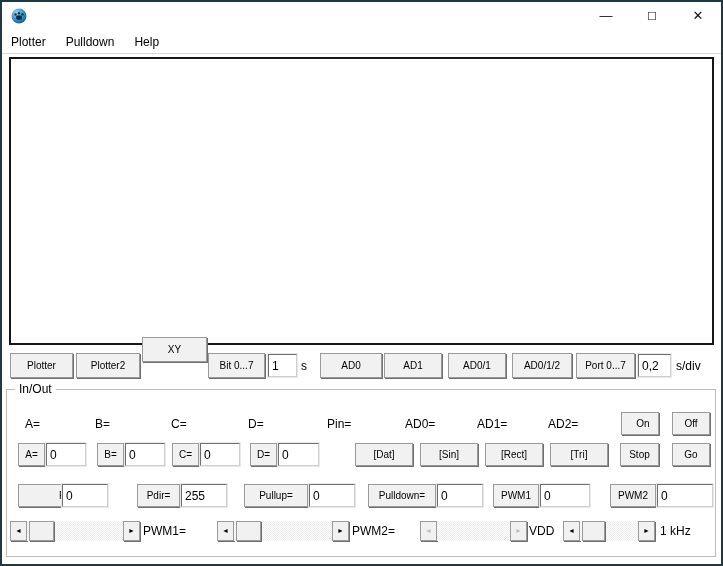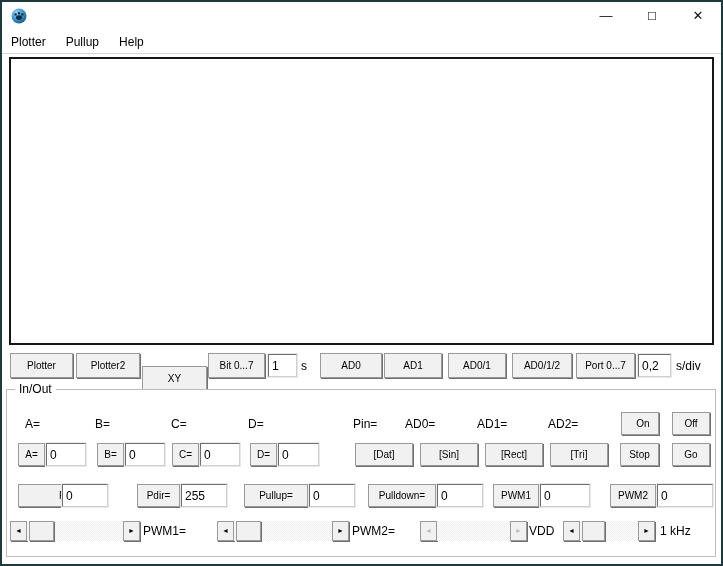--- a/index.html
+++ b/index.html
@@ -82,50 +82,50 @@
         <circle cx="11.4" cy="6.4" r="1.2" fill="#0d2b3e"></circle>
       </svg>
     </span>
     <div class="winbtn min">—</div>
     <div class="winbtn max">☐</div>
     <div class="winbtn close">✕</div>
   </div>
 
   <div class="menubar">
     <span class="menu-item">Plotter</span>
-    <span class="menu-item">Pullup</span>
+    <span class="menu-item">Pulldown</span>
     <span class="menu-item">Help</span>
   </div>
 
   <div class="plot"></div>
 
   <div>
     <div class="btn" style="left:8px;top:351px;width:63px;">Plotter</div>
     <div class="btn" style="left:74px;top:351px;width:64px;">Plotter2</div>
-    <div class="btn" style="left:140px;top:364px;width:65px;">XY</div>
+    <div class="btn" style="left:140px;top:335px;width:65px;">XY</div>
     <div class="btn" style="left:206px;top:351px;width:57px;">Bit 0...7</div>
     <input class="tin" style="left: 266px; top: 352px; width: 29px;" value="1">
     <span class="lbl" style="left:299px;top:357px;">s</span>
     <div class="btn" style="left:318px;top:351px;width:62px;">AD0</div>
     <div class="btn" style="left:382px;top:351px;width:58px;">AD1</div>
     <div class="btn" style="left:446px;top:351px;width:58px;">AD0/1</div>
     <div class="btn" style="left:510px;top:351px;width:60px;">AD0/1/2</div>
     <div class="btn" style="left:574px;top:351px;width:59px;">Port 0...7</div>
     <input class="tin" style="left: 636px; top: 352px; width: 33px;" value="0,2">
     <span class="lbl" style="left:674px;top:357px;">s/div</span>
   </div>
 
   <div class="gbox">
     <span class="gbox-legend">In/Out</span>
 
     <span class="lbl" style="left:18px;top:27px;">A=</span>
     <span class="lbl" style="left:88px;top:27px;">B=</span>
     <span class="lbl" style="left:164px;top:27px;">C=</span>
     <span class="lbl" style="left:241px;top:27px;">D=</span>
-    <span class="lbl" style="left:346px;top:27px;">Pin=</span>
+    <span class="lbl" style="left:320px;top:27px;">Pin=</span>
     <span class="lbl" style="left:398px;top:27px;">AD0=</span>
     <span class="lbl" style="left:470px;top:27px;">AD1=</span>
     <span class="lbl" style="left:541px;top:27px;">AD2=</span>
     <div class="btn sm" style="left:614px;top:22px;width:38px;padding-left:8px;">On</div>
     <div class="btn sm" style="left:665px;top:22px;width:38px;">Off</div>
 
     <div class="btn sm" style="left:11px;top:53px;width:27px;">A=</div>
     <input class="tin" style="left: 39px; top: 53px; width: 40px;" value="0">
     <div class="btn sm" style="left:90px;top:53px;width:27px;">B=</div>
     <input class="tin" style="left: 118px; top: 53px; width: 40px;" value="0">

